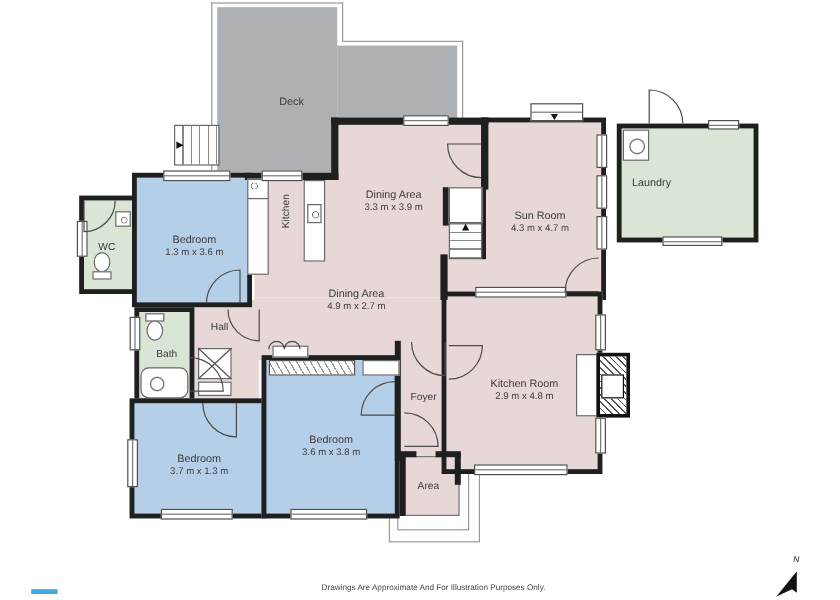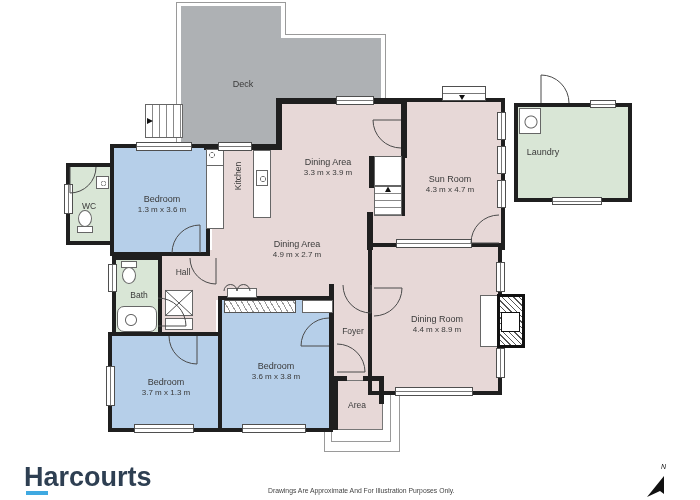--- a/index.html
+++ b/index.html
@@ -185,22 +185,22 @@
     <span class="dims">4.9 m x 2.7 m</span>
     </div>
   <div class="lbl" style="left:450px;top:185px;">
     <span class="nm">Sun Room</span>
     <span class="dims">4.3 m x 4.7 m</span>
     </div>
   <div class="lbl" style="left:543px;top:153px;">
     <span class="nm">Laundry</span>
     </div>
   <div class="lbl" style="left:437px;top:325px;">
-    <span class="nm">Dining Room</span>
-    <span class="dims">4.4 m x 8.9 m</span>
+    <span class="nm">Kitchen Room</span>
+    <span class="dims">2.9 m x 4.8 m</span>
     </div>
   <div class="lbl small" style="left:183px;top:272px;">
     <span class="nm">Hall</span>
     </div>
   <div class="lbl small" style="left:139px;top:295px;">
     <span class="nm">Bath</span>
     </div>
   <div class="lbl" style="left:166px;top:388px;">
     <span class="nm">Bedroom</span>
     <span class="dims">3.7 m x 1.3 m</span>
@@ -209,18 +209,17 @@
     <span class="nm">Bedroom</span>
     <span class="dims">3.6 m x 3.8 m</span>
     </div>
   <div class="lbl small" style="left:353px;top:331px;">
     <span class="nm">Foyer</span>
     </div>
   <div class="lbl small" style="left:357px;top:405px;">
     <span class="nm">Area</span>
     </div>
 
-  <div id="logo">Harcourts</div>
   <div id="logo-underline"></div>
   <div id="disclaimer">Drawings Are Approximate And For Illustration Purposes Only.</div>
   <div id="north-label">N</div>
 
 </div>
 
 </body></html>

